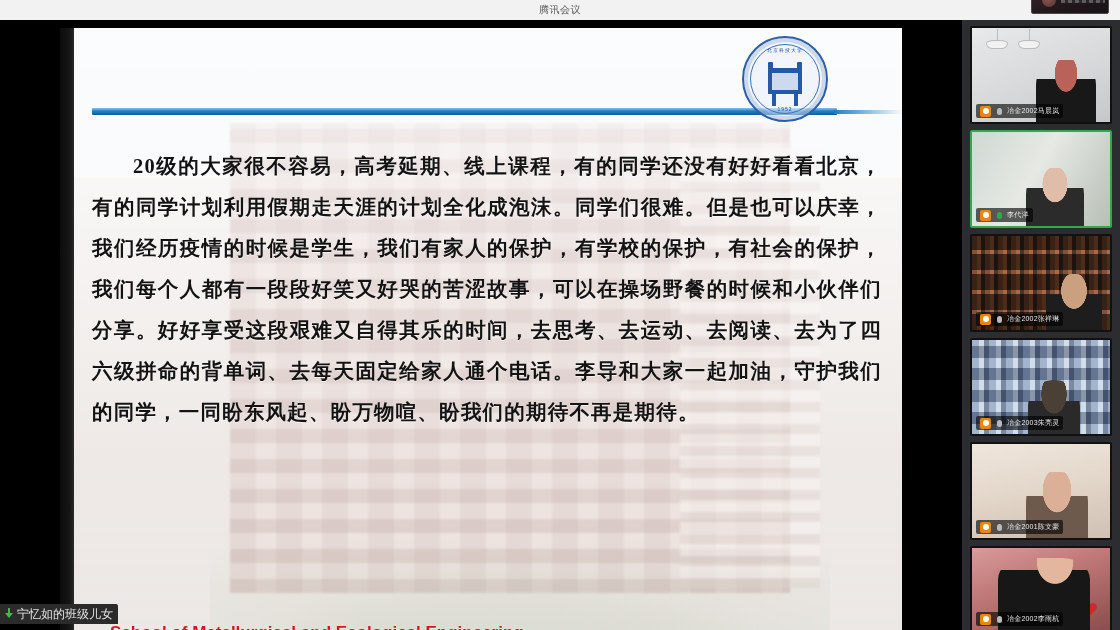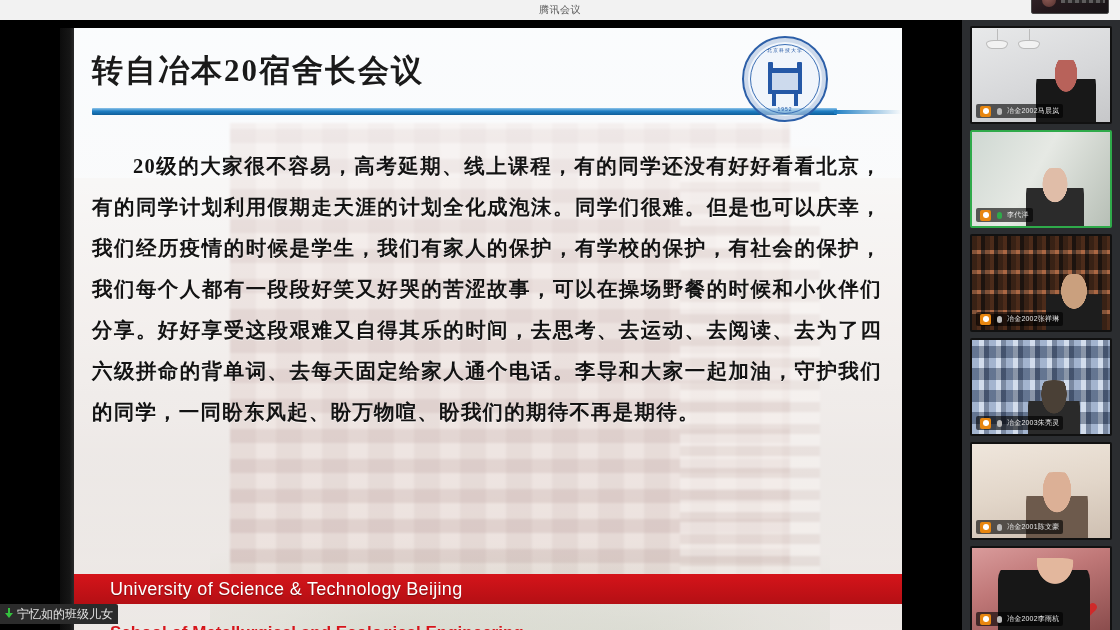--- a/index.html
+++ b/index.html
@@ -283,43 +283,39 @@
       <div class="bg-photo"></div>
       <div class="bg-sky"></div>
       <div class="bg-building"></div>
       <div class="bg-tower"></div>
       <div class="bg-greenery"></div>
       <div class="bg-wash"></div>
 
       <div class="spine"></div>
 
       <div class="slide-header">
-        <div class="slide-title">转自冶本20宿舍长会议</div>
         <div class="title-rule"></div>
         <div class="title-rule-tail"></div>
 
         <div class="seal">
           <div class="seal-ring"></div>
           <div class="seal-top-text">北京科技大学</div>
           <div class="seal-ear-l"></div>
           <div class="seal-ear-r"></div>
           <div class="seal-ding"></div>
           <div class="seal-leg-l"></div>
           <div class="seal-leg-r"></div>
           <div class="seal-bottom-text">1952</div>
         </div>
       </div>
 
       <div class="slide-body">
         <p>20级的大家很不容易，高考延期、线上课程，有的同学还没有好好看看北京，有的同学计划利用假期走天涯的计划全化成泡沫。同学们很难。但是也可以庆幸，我们经历疫情的时候是学生，我们有家人的保护，有学校的保护，有社会的保护，我们每个人都有一段段好笑又好哭的苦涩故事，可以在操场野餐的时候和小伙伴们分享。好好享受这段艰难又自得其乐的时间，去思考、去运动、去阅读、去为了四六级拼命的背单词、去每天固定给家人通个电话。李导和大家一起加油，守护我们的同学，一同盼东风起、盼万物喧、盼我们的期待不再是期待。</p>
       </div>
 
-      <div class="red-bar">
-        <span>University of Science &amp; Technology Beijing</span>
-      </div>
       <div class="school-line">School of Metallurgical and Ecological Engineering</div>
 
     </div>
   </div>
 
   <div class="rail">
 
     <div class="tile">
       <div class="vid v1">
         <span class="lamp-a"></span>

